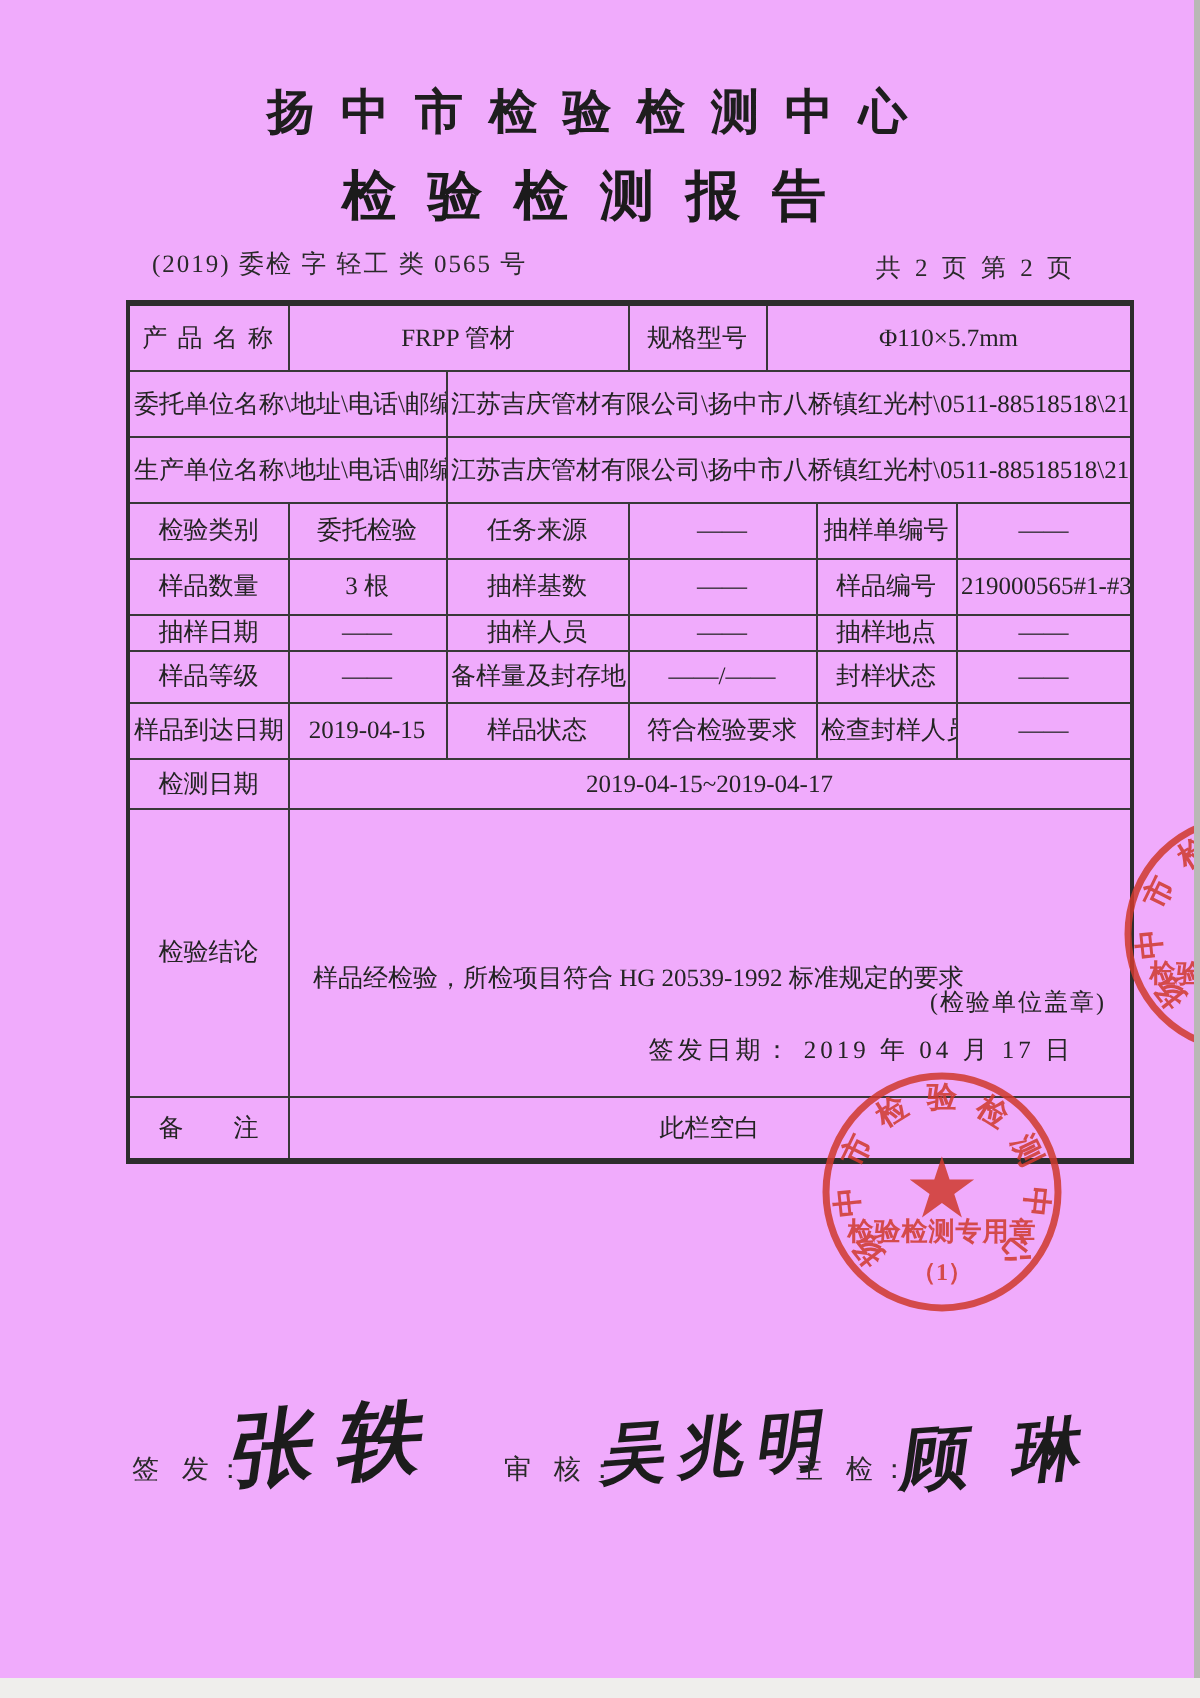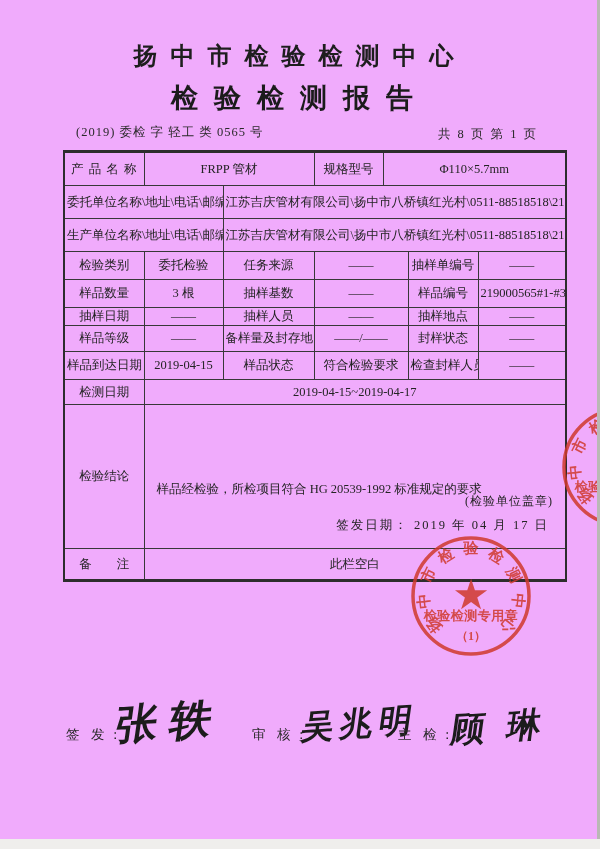--- a/index.html
+++ b/index.html
@@ -45,42 +45,42 @@
   }
   td.tl{text-align:left;padding-left:9px;}
   td.sm{font-size:11px;letter-spacing:0;}
   td.vsm{font-size:10.5px;}
   td.unit-val{font-size:11.5px;text-align:left;padding-left:7px;letter-spacing:0;}
   td.label{letter-spacing:1px;}
 
   td.concl-cell{position:relative;vertical-align:top;white-space:normal;}
   .concl-text{padding:26px 12px 0 10px;text-align:left;font-size:12.5px;}
   .seal-hint{position:absolute;top:88px;right:12px;font-size:12px;letter-spacing:1px;}
-  .issue-date{position:absolute;top:112px;right:16px;font-size:12.5px;letter-spacing:2px;}
+  .issue-date{position:absolute;top:112px;right:28px;font-size:12.5px;letter-spacing:2px;}
 
   .signoff-label{position:absolute;font-size:13.5px;letter-spacing:4px;color:#2a2a2a;}
   .sig{
     position:absolute;color:#1c1c1c;font-weight:bold;white-space:nowrap;
     transform:rotate(-4deg) skewX(-12deg);transform-origin:left bottom;
   }
   .sig-1{top:698px;left:112px;font-size:42px;letter-spacing:12px;}
   .sig-2{top:706px;left:298px;font-size:33px;letter-spacing:6px;}
   .sig-3{top:708px;left:448px;font-size:34px;letter-spacing:22px;}
 
   svg.stamp-layer{position:absolute;top:0;left:0;pointer-events:none;}
 </style>
 </head>
 <body>
 
 <div class="page">
 
   <div class="org-title">扬中市检验检测中心</div>
   <div class="report-title">检验检测报告</div>
   <div class="doc-number">(2019)  委检 字 轻工 类 0565 号</div>
-  <div class="page-indicator">共 8 页 第 1 页</div>
+  <div class="page-indicator">共 2 页 第 2 页</div>
 
   <table class="report">
     <colgroup>
       <col style="width:80px">
         <col style="width:79px">
         <col style="width:91px">
       <col style="width:69px">
         <col style="width:25px">
         <col style="width:70px">
         <col style="width:88px">

